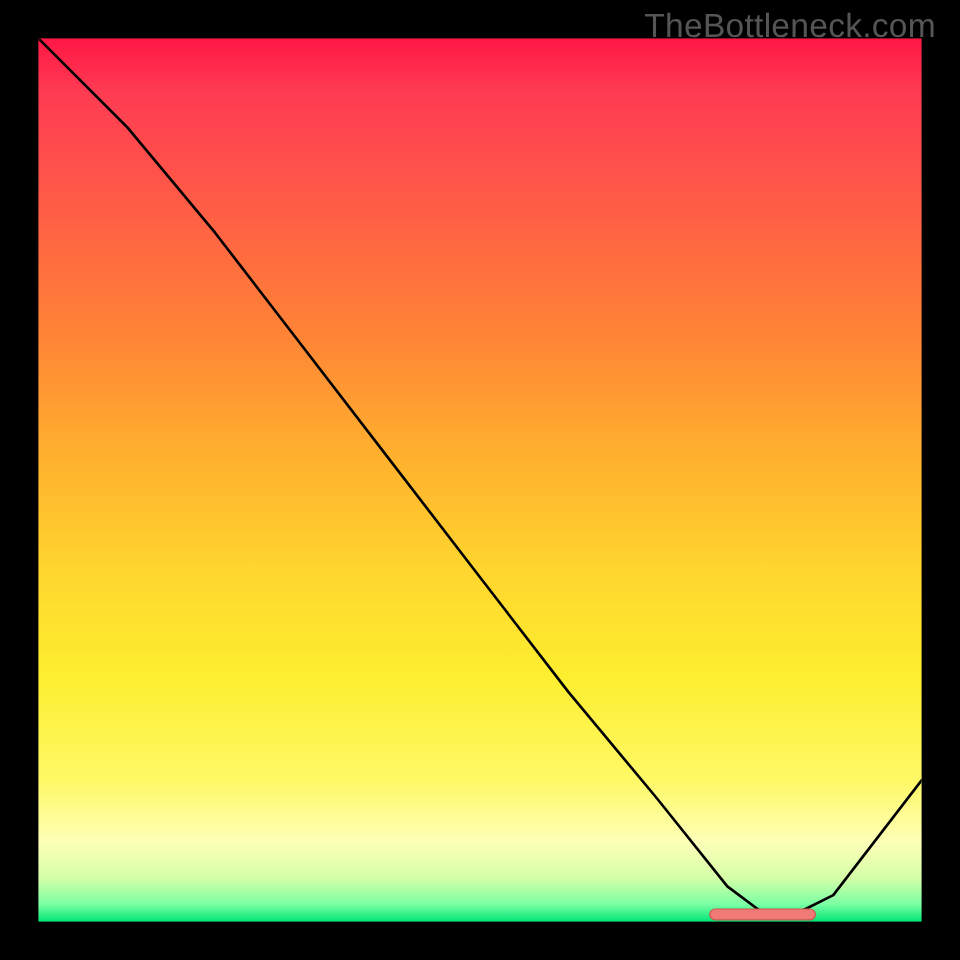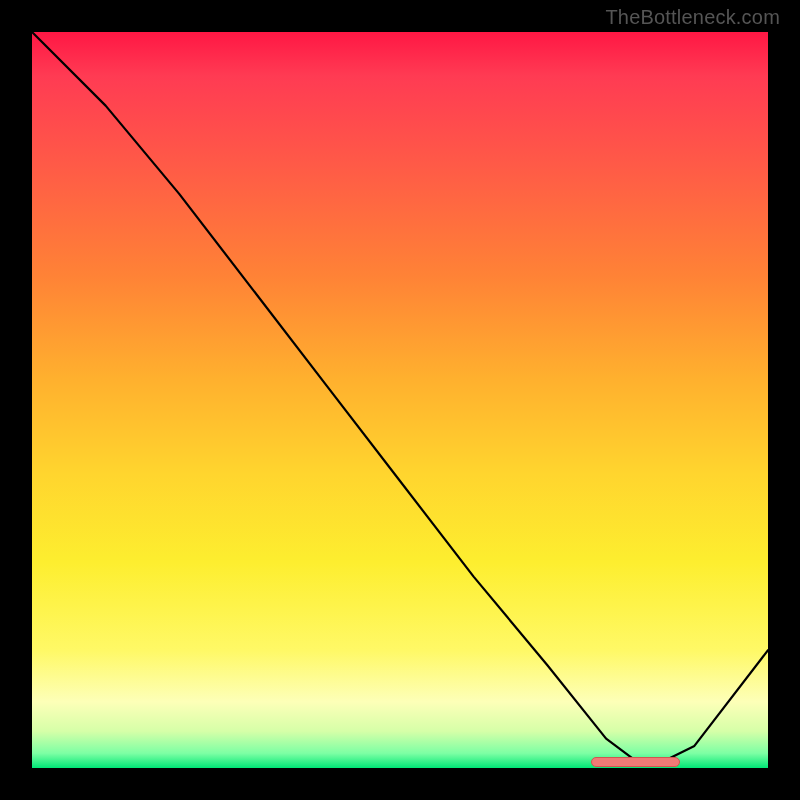--- a/index.html
+++ b/index.html
@@ -8,21 +8,21 @@
     height: 800px;
     background: #000;
     position: relative;
     font-family: Arial, sans-serif;
   }
   .watermark {
     position: absolute;
     top: 6px;
     right: 20px;
     color: #555;
-    font-size: 20px;
+    font-size: 28px;
     font-weight: 500;
     z-index: 20;
     letter-spacing: 0.2px;
     text-align: right;
   }
   .plot-area {
     position: absolute;
     left: 32px;
     top: 32px;
     width: 736px;

